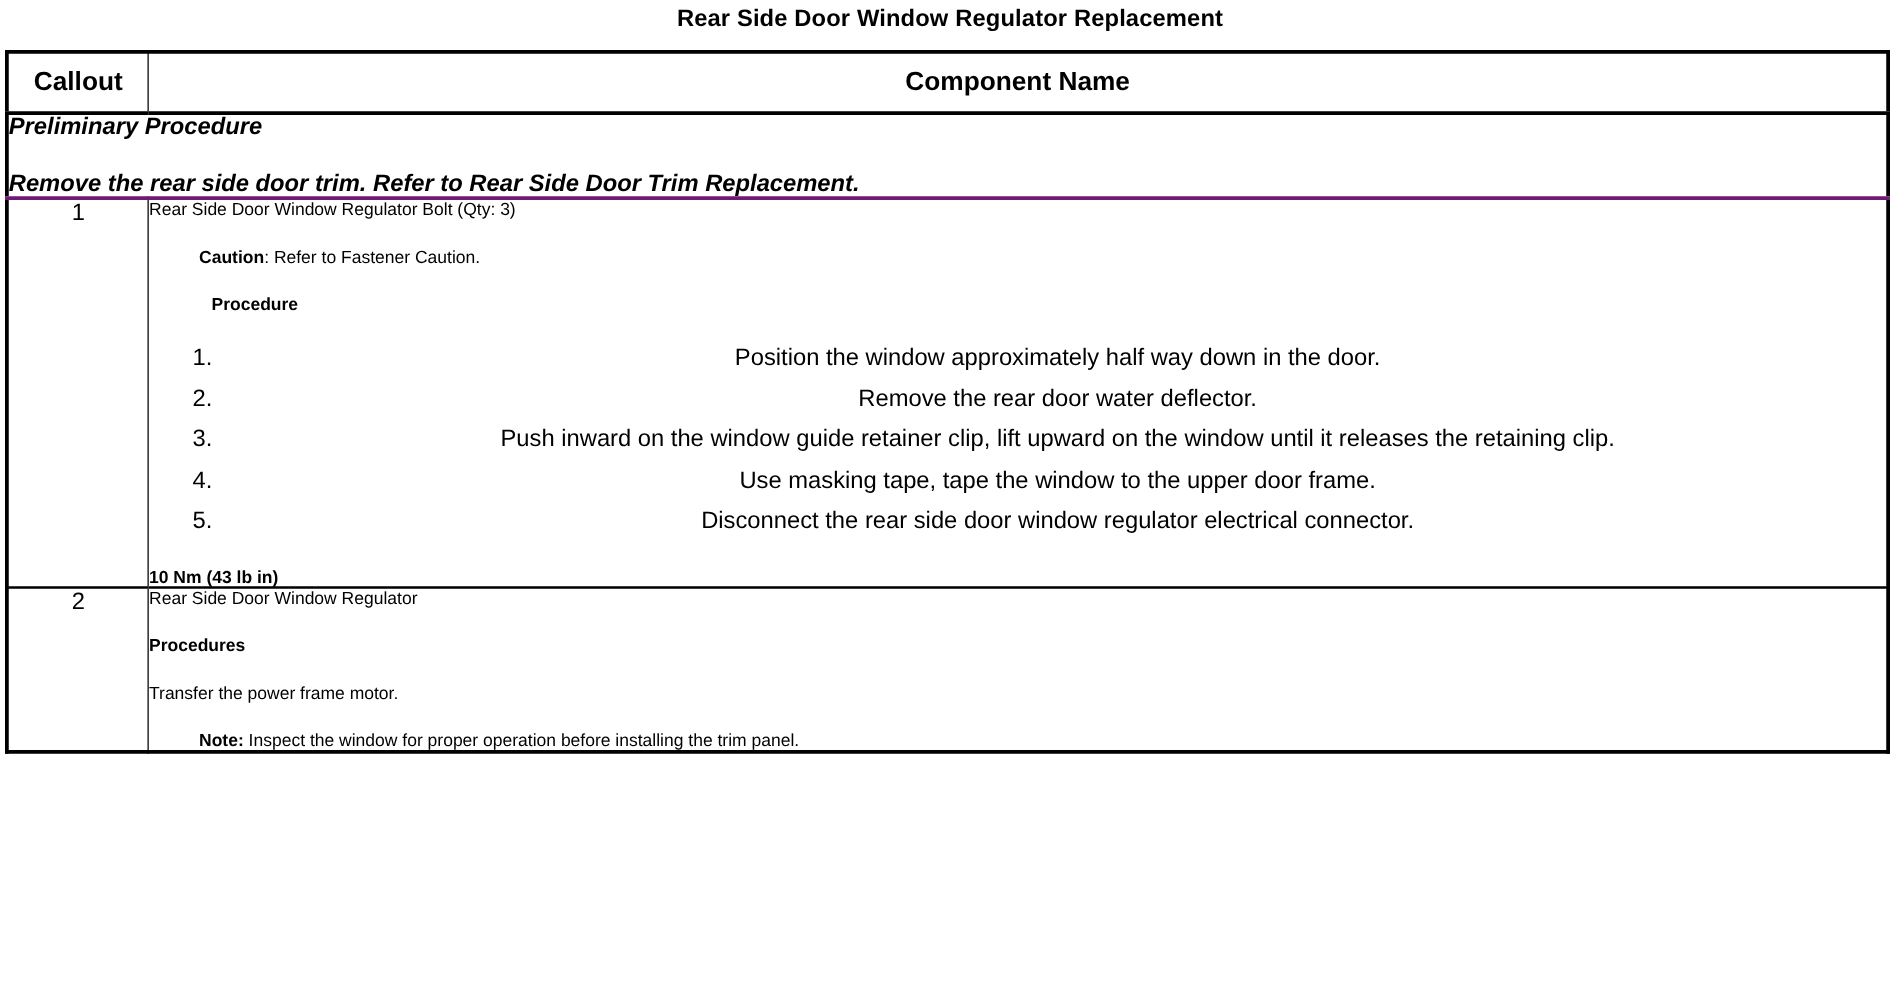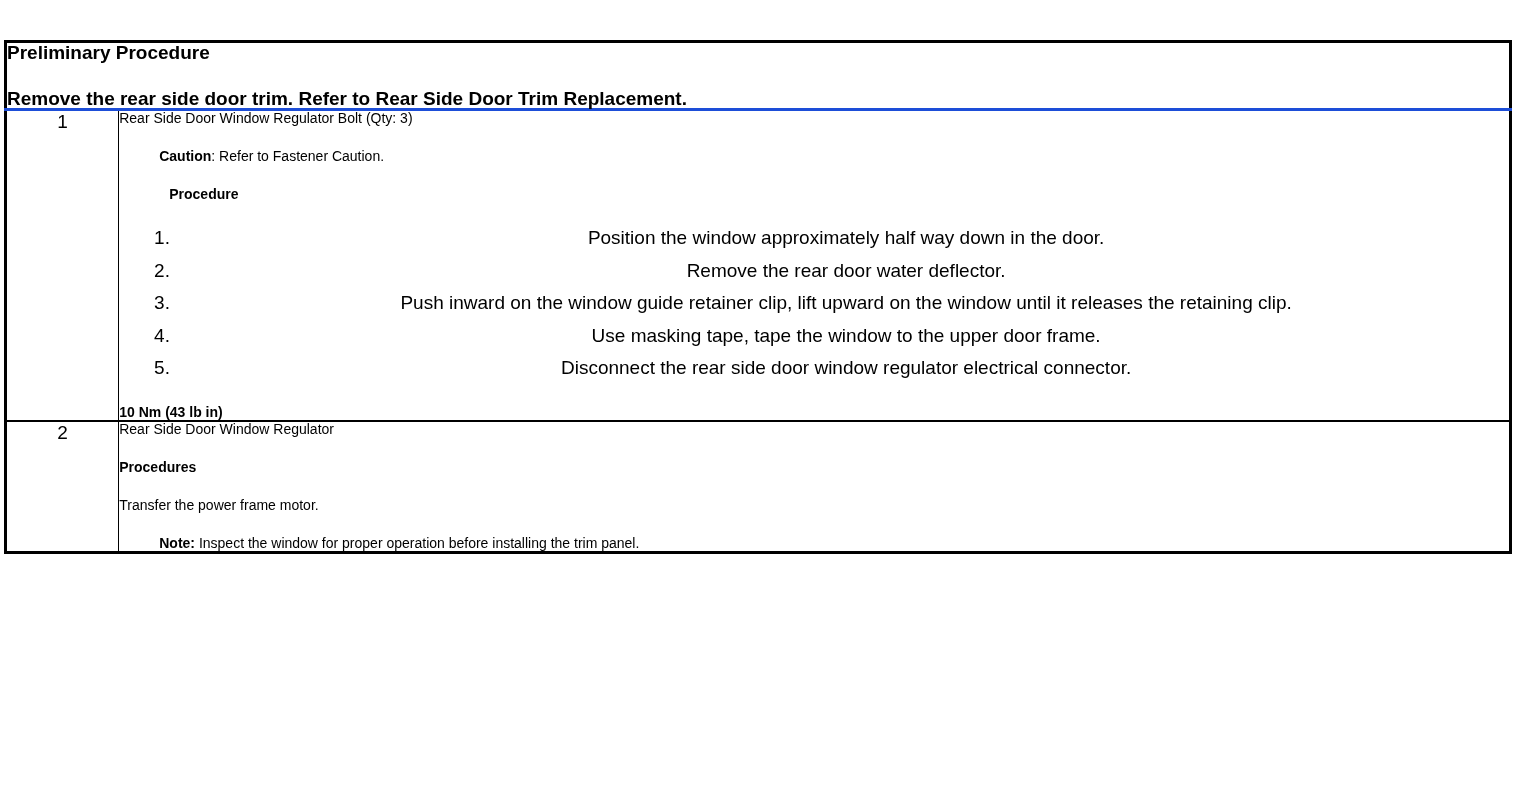--- a/index.html
+++ b/index.html
@@ -61,23 +61,24 @@
     height: 46px;
     line-height: 46px;
     box-sizing: border-box;
   }
   .hdr-callout {
     border-right: 1px solid #000;
   }
 
   
   .prelim-cell {
-    border-bottom: 3px solid #1d4ed8;
+    border-bottom: 3px solid #701a75;
     padding: 7px 0 10px 8px;
     box-sizing: border-box;
+    font-style: italic;
   }
   .prelim-cell p {
     margin: 0;
     font-size: 19px;
     font-weight: bold;
     line-height: 1.0;
   }
   .prelim-cell p.first { margin-bottom: 27px; }
 
   
@@ -116,28 +117,33 @@
   ol.steps li {
     padding-left: 8px;
   }
   .bold { font-weight: bold; margin-left: 40px; }
 </style>
 </head>
 <body>
 
 <div class="page">
 
+  <h1 class="doc-title">Rear Side Door Window Regulator Replacement</h1>
 
   <div class="table-wrap">
     <table class="proc">
       <colgroup>
         <col class="c-callout">
         <col class="c-name">
       </colgroup>
       <tbody>
+        <tr>
+          <td class="hdr-cell hdr-callout">Callout</td>
+          <td class="hdr-cell">Component Name</td>
+        </tr>
 
         <tr>
           <td class="prelim-cell" colspan="2">
             <p class="first">Preliminary Procedure</p>
             <p>Remove the rear side door trim. Refer to Rear Side Door Trim Replacement.</p>
           </td>
         </tr>
 
         <tr class="row1">
           <td class="callout-cell">1</td>

